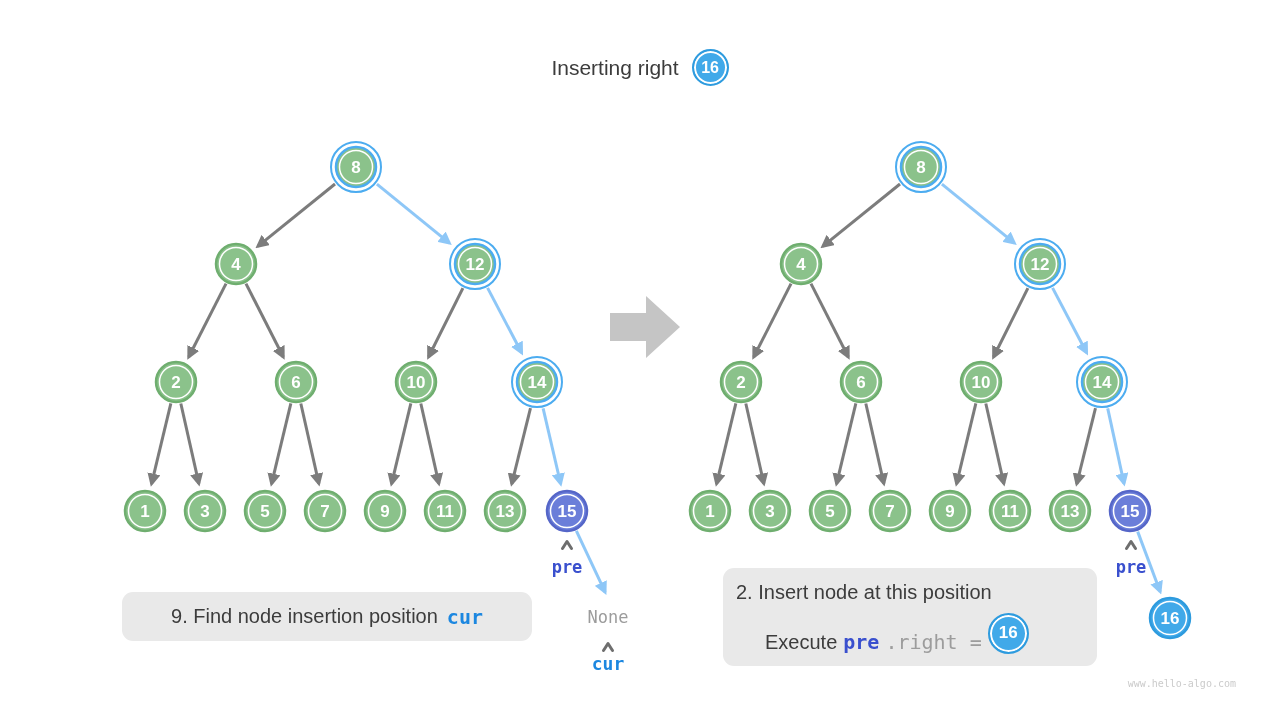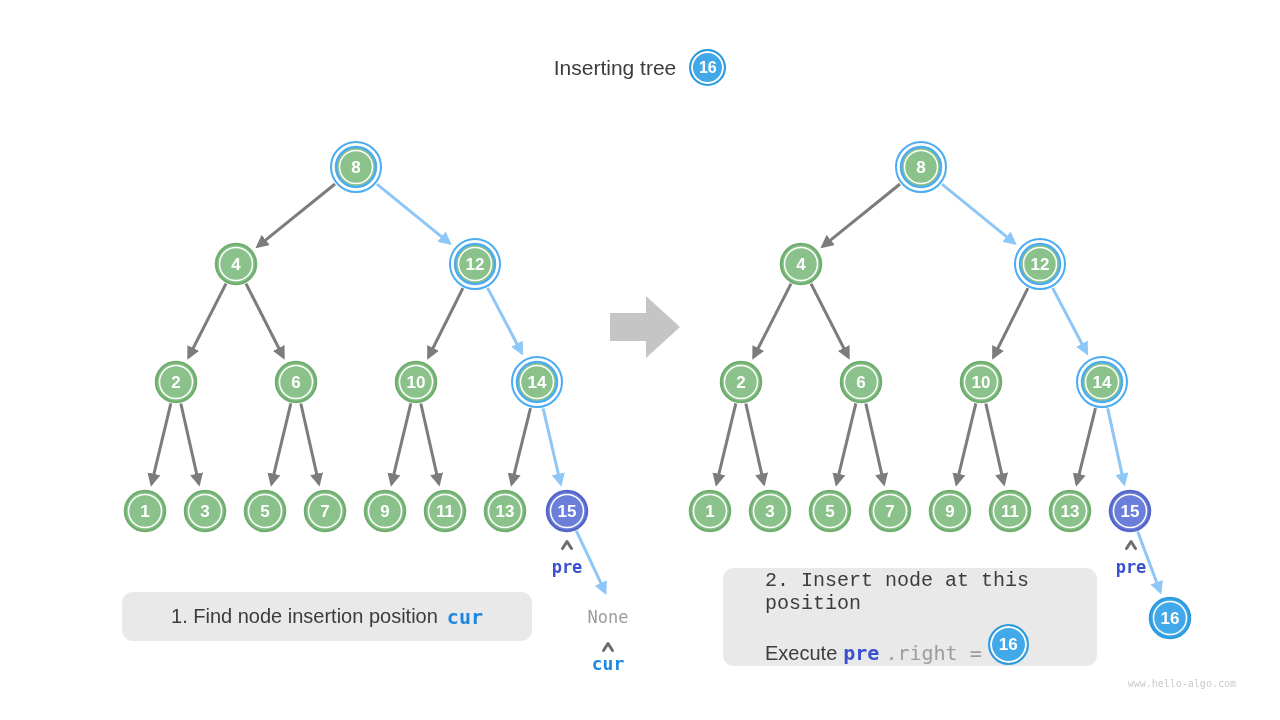--- a/index.html
+++ b/index.html
@@ -28,21 +28,21 @@
     font-size:20px;color:#3C3C3C;
   }
   .caption-1{
     left:122px;top:592px;width:410px;height:49px;
     display:flex;align-items:center;justify-content:center;gap:9px;
   }
   .caption-2{
     left:723px;top:568px;width:374px;height:98px;
     display:flex;flex-direction:column;justify-content:center;gap:9px;
   }
-  .caption-2 .line1{margin-left:42px;font-family:Liberation Mono, monospace;}
+  .caption-2 .line1{margin-left:13px;}
   .caption-2 .line2{margin-left:42px;display:flex;align-items:flex-end;gap:6px;}
 
   .code{font-family:"DejaVu Sans Mono",monospace;font-weight:bold;font-size:20px;}
   .code-cur{color:#1C87E0;}
   .code-pre{color:#3A50CE;}
   .code-gray{color:#9C9C9C;font-weight:normal;margin-top:12px;}
 
   .watermark{
     position:absolute;right:44px;top:678px;
     font-family:"DejaVu Sans Mono",monospace;font-size:10px;color:#CBCBCB;
@@ -261,28 +261,28 @@
           <circle cx="1170" cy="618" r="20" fill="#41A9E9" stroke="#2E9BDE" stroke-width="2.5"></circle>
           <circle cx="1170" cy="618" r="16.5" fill="none" stroke="#ffffff" stroke-width="1.5"></circle>
           <text x="1170" y="624" text-anchor="middle" fill="#FFFFFF" font-size="17" font-weight="bold" font-family="&quot;Liberation Sans&quot;, sans-serif">16</text>
         </g>
         <text x="1131" y="573" text-anchor="middle" fill="#3A50CE" font-size="17" font-weight="bold" font-family="&quot;DejaVu Sans Mono&quot;, monospace">pre</text>
         <polyline points="1126.5,548.5 1131,541.5 1135.5,548.5" fill="none" stroke="#6E6E6E" stroke-width="3" stroke-linecap="round" stroke-linejoin="round"></polyline>
       </g>
     </svg>
 
   <div class="title-row">
-    <span>Inserting tree</span>
+    <span>Inserting right</span>
     <span class="node-chip chip-36">
       <span>16</span>
     </span>
   </div>
 
   <div class="caption caption-1">
-    <span>1. Find node insertion position</span>
+    <span>9. Find node insertion position</span>
     <span class="code code-cur">cur</span>
   </div>
 
   <div class="caption caption-2">
     <div class="line1">2. Insert node at this position</div>
     <div class="line2">
       <span>Execute</span>
       <span class="code code-pre">pre</span>
         <span class="code code-gray">.right =</span>
       <span class="node-chip chip-40">

